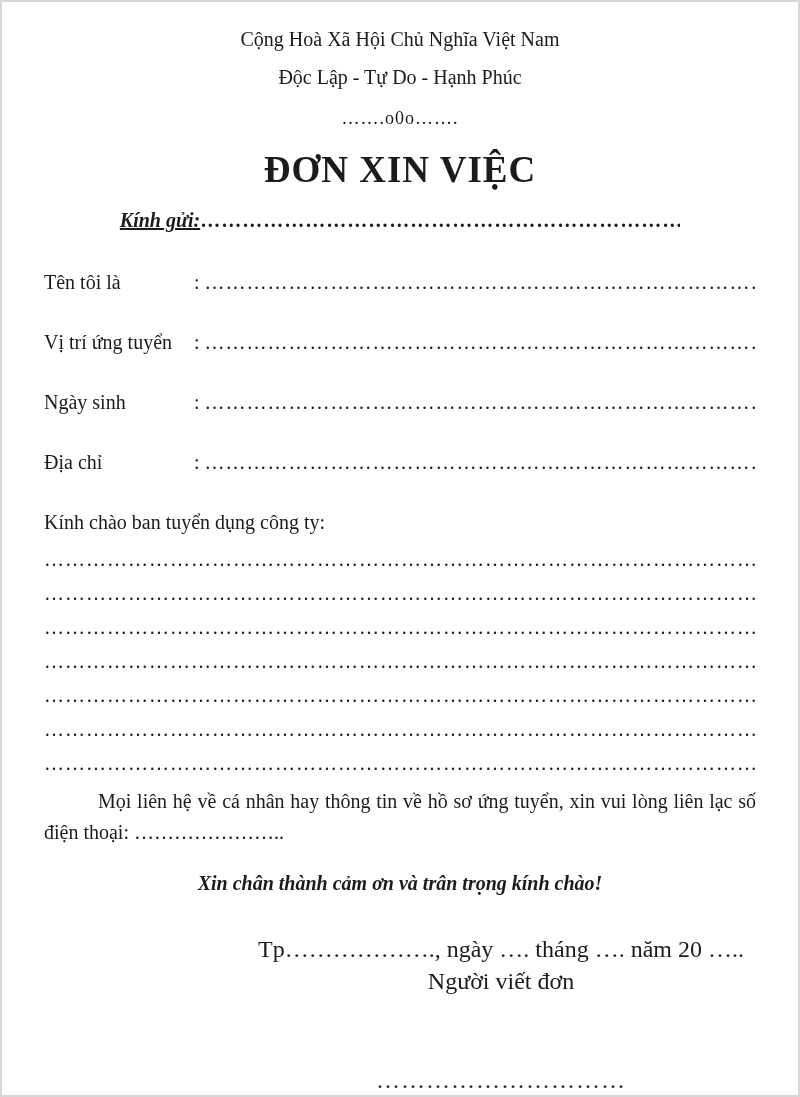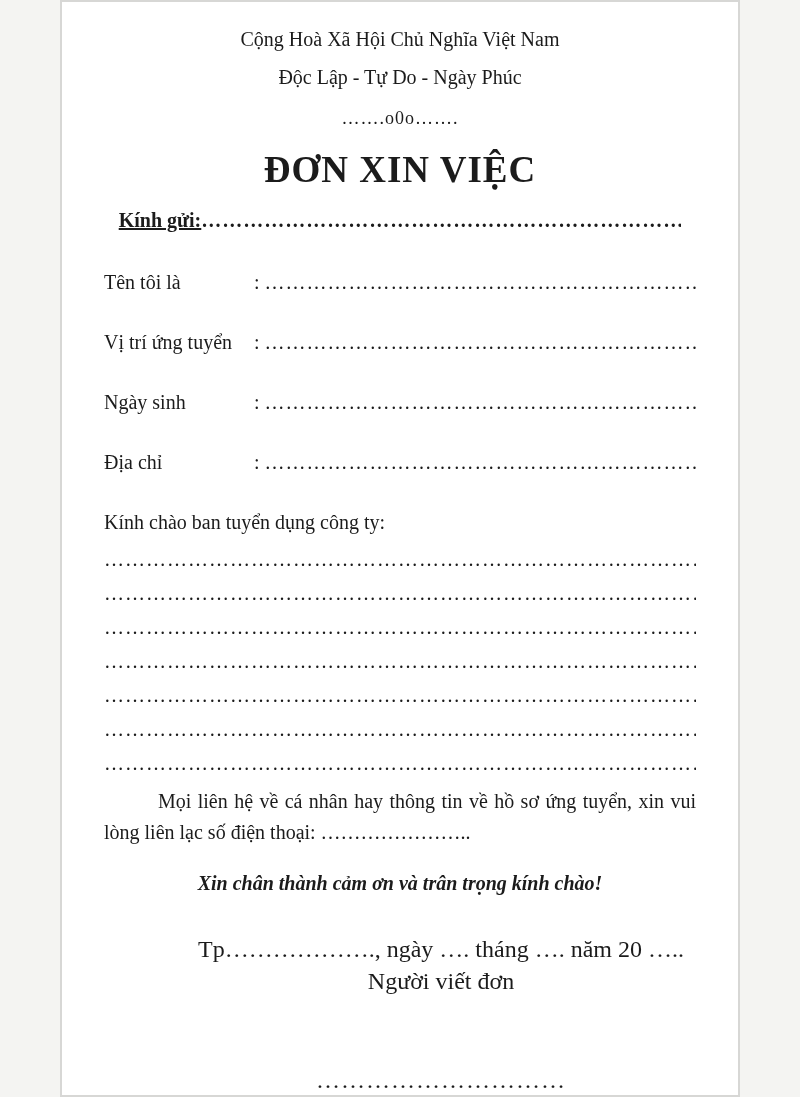--- a/index.html
+++ b/index.html
@@ -2,21 +2,21 @@
 <html lang="vi"><head>
 <meta charset="utf-8">
 <style>
   html, body {
     margin: 0;
     padding: 0;
     background: #f4f4f2;
   }
   .page {
     position: relative;
-    width: 680px;
+    width: 800px;
     height: 1097px;
     margin: 0 auto;
     background: #ffffff;
     border: 2px solid #d7d7d5;
     box-sizing: border-box;
     font-family: "Liberation Serif", "DejaVu Serif", serif;
     color: #1b1b1b;
     overflow: hidden;
   }
   .content {
@@ -40,20 +40,21 @@
   .recipient {
     display: flex;
     justify-content: center;
     align-items: baseline;
     margin-top: 12px;
     font-size: 20px;
     line-height: 30px;
     font-weight: 700;
   }
   .recipient-label {
+    font-style: italic;
     text-decoration: underline;
     white-space: nowrap;
     margin-right: 0;
   }
   .recipient-dots {
     max-width: 480px;
     overflow: hidden;
     white-space: nowrap;
     letter-spacing: 1px;
   }
@@ -110,21 +111,21 @@
   }
 </style>
 </head>
 <body>
 
 <div class="page">
   <div class="content">
 
     <div class="nat-header">
       <div class="nat-line1">Cộng Hoà Xã Hội Chủ Nghĩa Việt Nam</div>
-      <div class="nat-line2">Độc Lập - Tự Do - Ngày Phúc</div>
+      <div class="nat-line2">Độc Lập - Tự Do - Hạnh Phúc</div>
       <div class="ornament">…….o0o…….</div>
     </div>
 
     <div class="doc-title">ĐƠN XIN VIỆC</div>
 
     <div class="recipient">
       <span class="recipient-label">Kính gửi:</span>
       <span class="recipient-dots">………………………………………………………………………………</span>
     </div>
 

